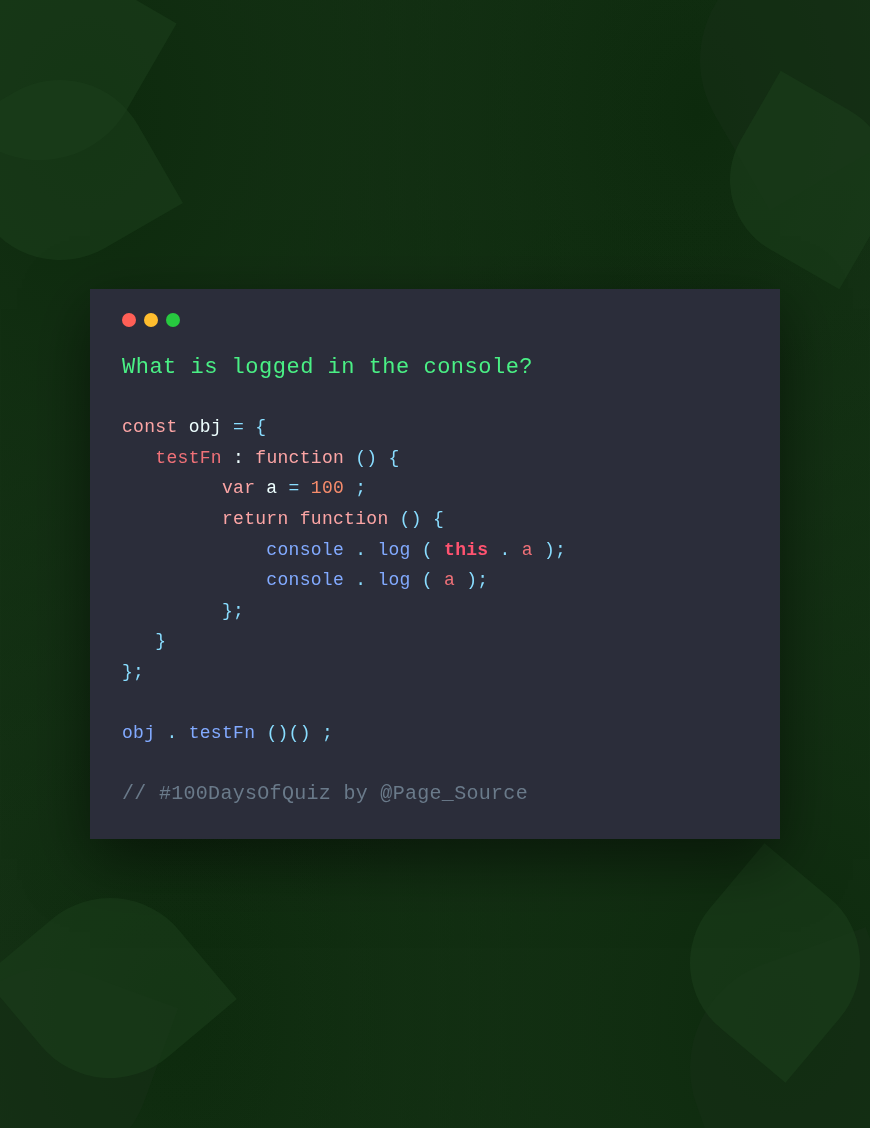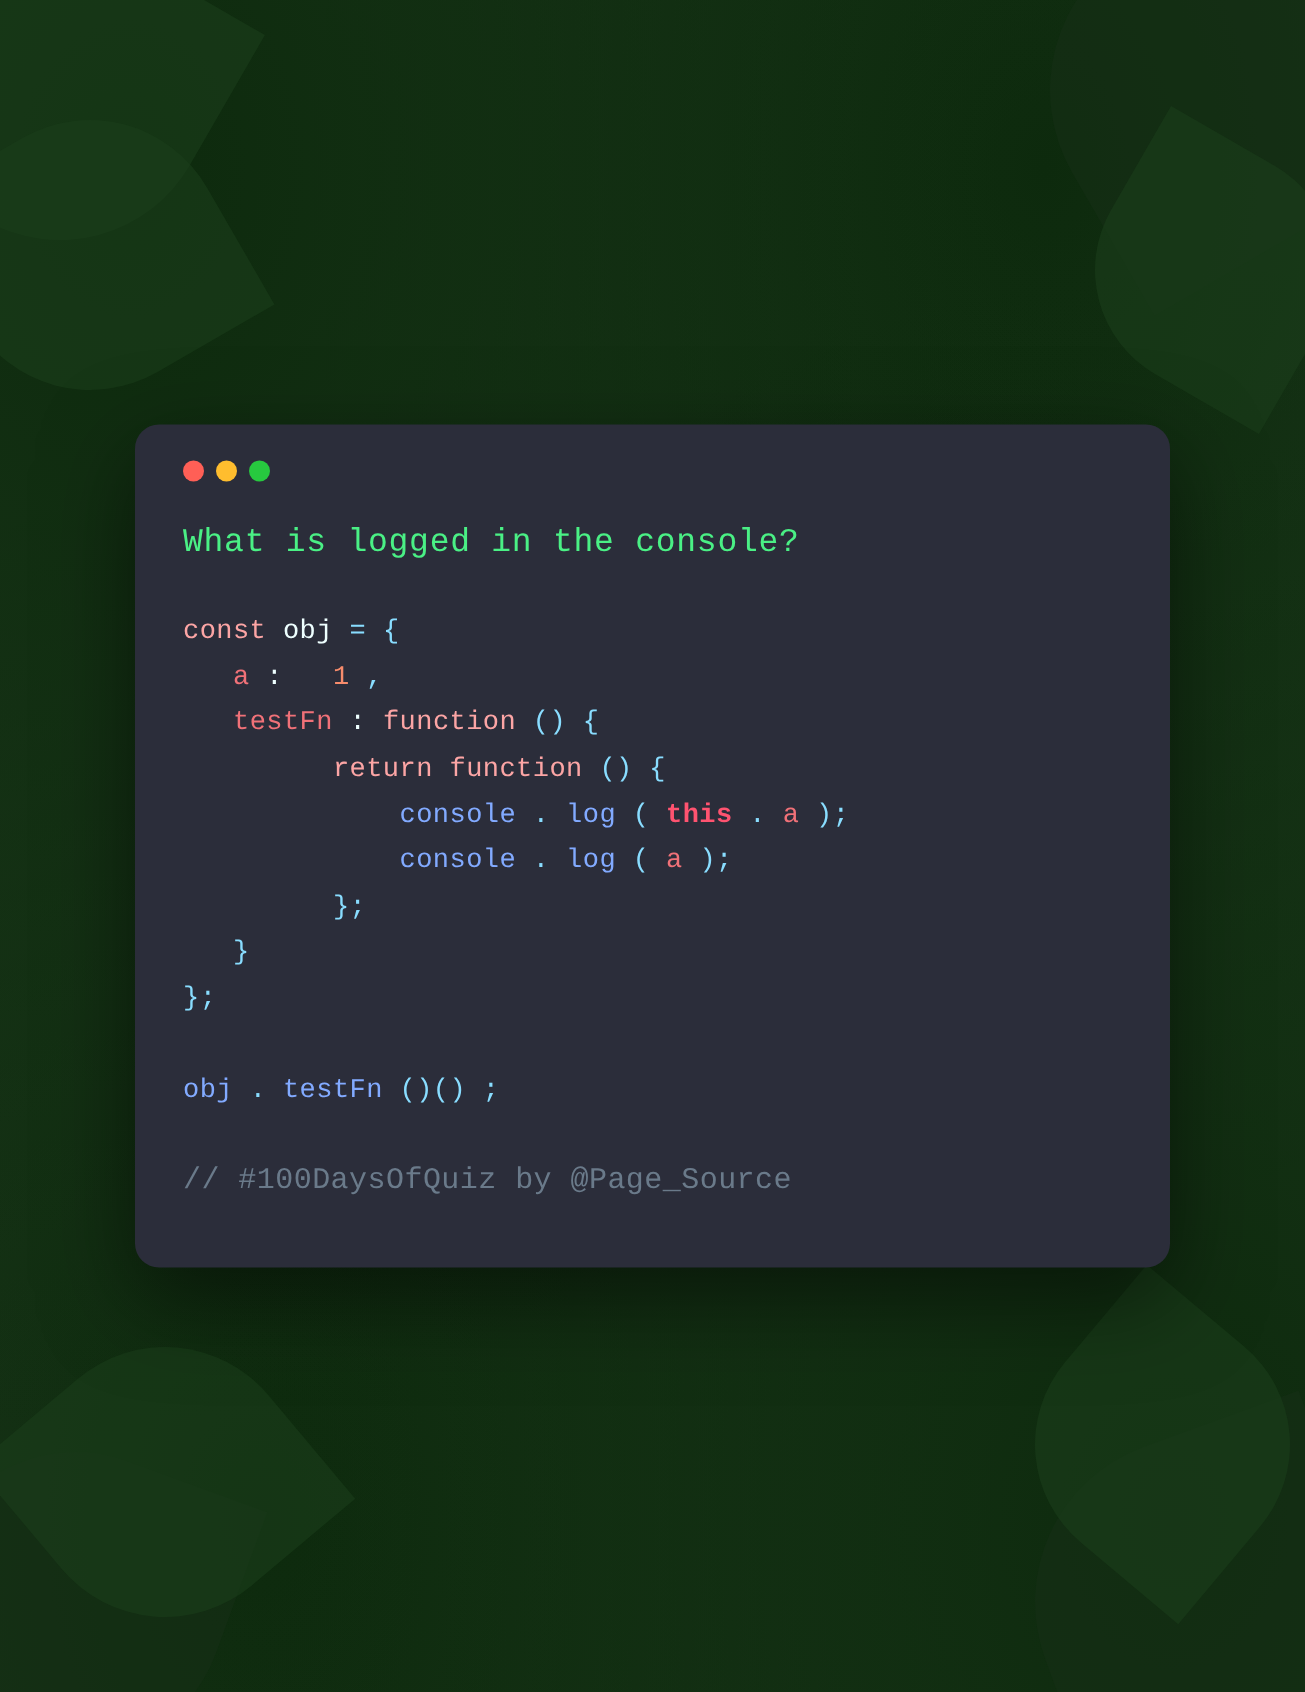--- a/index.html
+++ b/index.html
@@ -84,22 +84,22 @@
       width: 170px; height: 170px;
       background: #1a3d1a;
       bottom: 80px; right: 10px;
       transform: rotate(-50deg);
     }
 
     .window {
       position: relative;
       width: 690px;
       background-color: #2b2d3a;
-      border-radius: 16px;
-      padding: 24px 32px 40px 32px;
+      border-radius: 0;
+      padding: 24px 32px 28px 32px;
       box-shadow: 0 20px 60px rgba(0,0,0,0.5);
       z-index: 10;
     }
 
     .title-bar {
       display: flex;
       align-items: center;
       gap: 8px;
       margin-bottom: 28px;
     }
@@ -168,37 +168,39 @@
   <div class="question">What is logged in the console?</div>
 
   <div class="code-block">
 
     <div>
       <span class="kw">const</span>
       <span class="white"> obj </span>
       <span class="teal">= {</span>
     </div>
 
-    <div>
-      <span class="white">&nbsp;&nbsp;</span>
-      <span class="obj-key">a</span>
-      <span class="white"> : &nbsp;</span>
-      <span class="num">1</span>
-      <span class="teal">,</span>
-    </div>
 
     <div>
       <span class="white">&nbsp;&nbsp;</span>
       <span class="obj-key">testFn</span>
       <span class="white"> : </span>
       <span class="kw">function</span>
       <span class="white"> </span>
       <span class="teal">() {</span>
     </div>
 
+    <div>
+      <span class="white">&nbsp;&nbsp;&nbsp;&nbsp;&nbsp;&nbsp;&nbsp;&nbsp;</span>
+      <span class="kw">var</span>
+      <span class="white"> a </span>
+      <span class="teal">=</span>
+      <span class="white"> </span>
+      <span class="num">100</span>
+      <span class="teal">;</span>
+    </div>
 
 
     <div>
       <span class="white">&nbsp;&nbsp;&nbsp;&nbsp;&nbsp;&nbsp;&nbsp;&nbsp;</span>
       <span class="kw">return</span>
       <span class="white"> </span>
       <span class="kw">function</span>
       <span class="white"> </span>
       <span class="teal">() {</span>
     </div>

